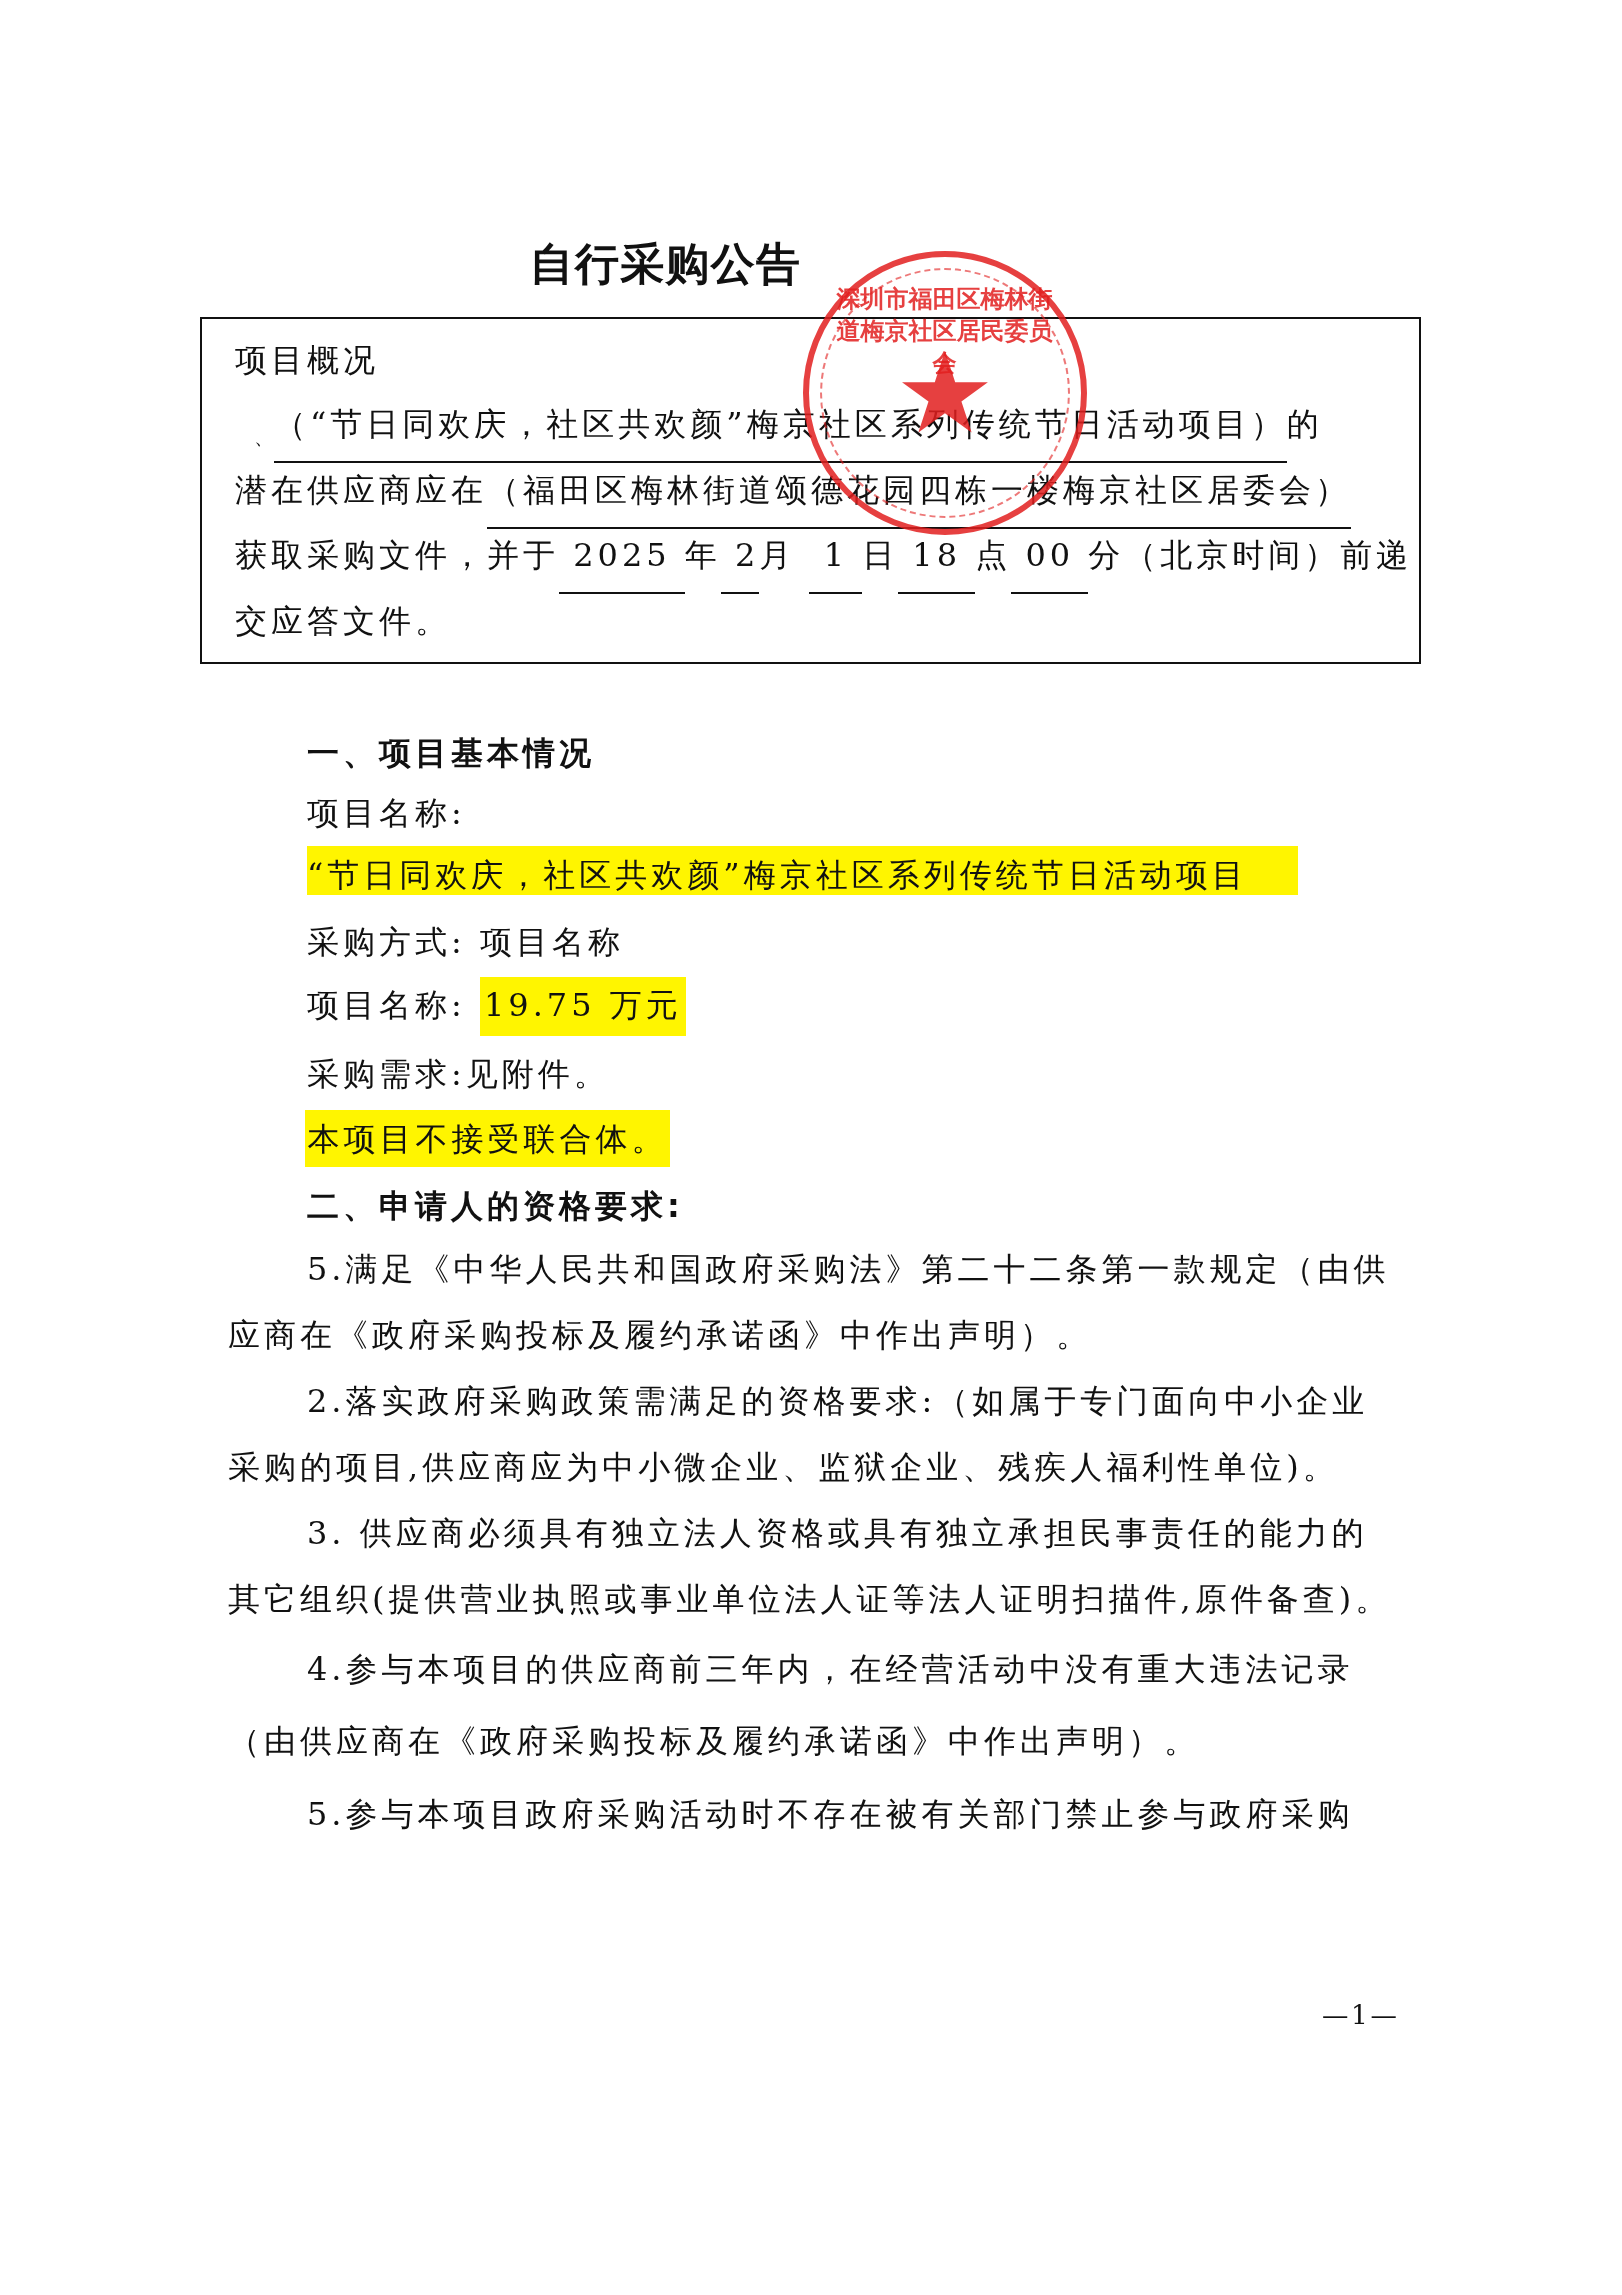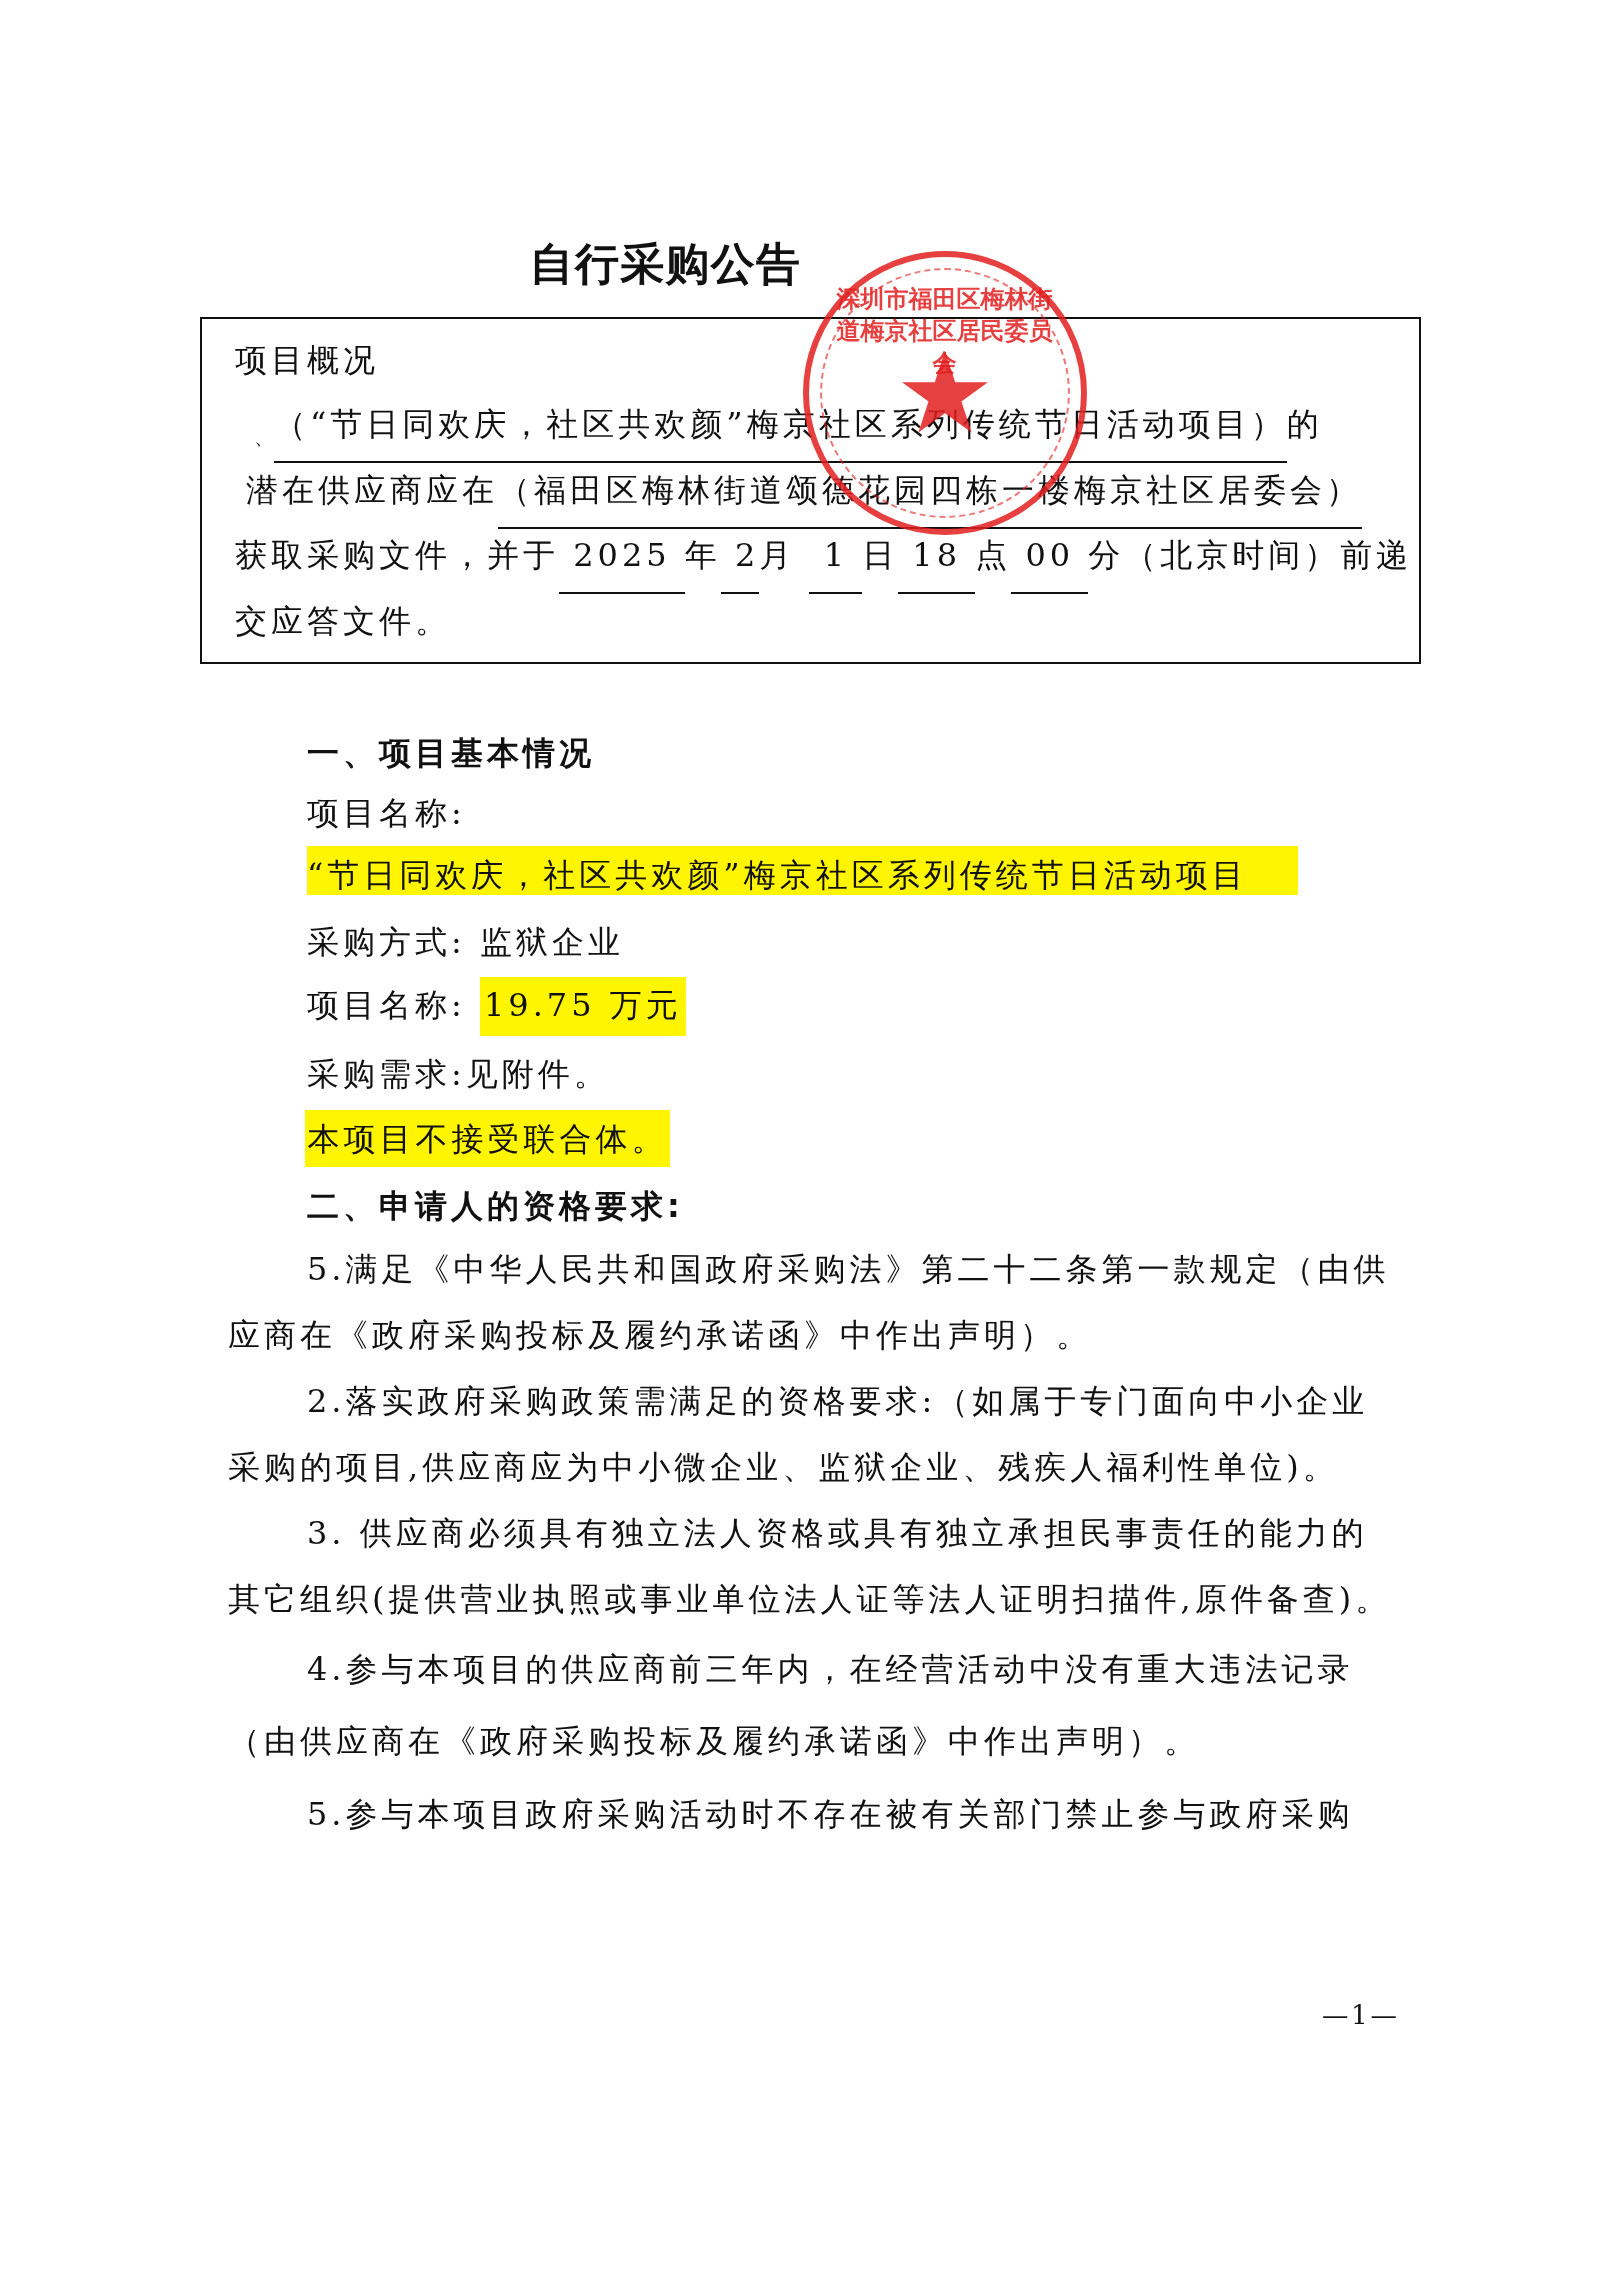--- a/index.html
+++ b/index.html
@@ -21,21 +21,21 @@
   .line {
     position: absolute; font-size: 32px; line-height: 40px; white-space: nowrap;
     letter-spacing: 4px; z-index: 1;
   }
   .u { border-bottom: 2.6px solid #111; padding-bottom: 18px; }
   .hl { background: #fff500; }
   .bold { font-weight: bold; font-family: "DejaVu Sans", "Liberation Sans", sans-serif; }
   .box-heading { left: 235px; top: 340px; }
   .ov1 { left: 274px; top: 404px; }
   .ov1 .dot { position: absolute; left: -20px; top: 13.2px; font-size: 20px; }
-  .ov2 { left: 246px; top: 470px; }
+  .ov2 { left: 235px; top: 470px; }
   .ov3 { left: 235px; top: 535px; }
   .ov4 { left: 235px; top: 601px; }
 
   .sec1 { left: 307px; top: 733px; }
   .pname-label { left: 307px; top: 793px; }
   .pname { left: 307px; top: 846px; height: 49px; width: 991px; padding-top: 9.3px; box-sizing: border-box; }
   .method { left: 307px; top: 922px; }
   .budget-line { left: 307px; top: 985px; }
   .budget-val { padding: 9.3px 4px 12px 4px; }
   .req { left: 307px; top: 1054px; }
@@ -98,21 +98,21 @@
   <span>获取采购文件，并于</span><span class="u">&nbsp;<span>2025</span>&nbsp;</span><span>年</span><span class="u">&nbsp;<span>2</span></span><span>月</span>&nbsp;<span class="u">&nbsp;<span>1</span>&nbsp;</span><span>日</span><span class="u">&nbsp;<span>18</span>&nbsp;</span><span>点</span><span class="u">&nbsp;<span>00</span>&nbsp;</span><span>分</span><span>（北京时间）前递</span>
 </div>
 
 <div class="line ov4">交应答文件。</div>
 
 <div class="line sec1 bold">一、项目基本情况</div>
 <div class="line pname-label">项目名称:</div>
 <div class="line pname hl">“节日同欢庆，社区共欢颜”梅京社区系列传统节日活动项目</div>
 
 <div class="line method">
-  <span>采购方式:</span>&nbsp;<span>监狱企业</span>
+  <span>采购方式:</span>&nbsp;<span>项目名称</span>
 </div>
 
 <div class="line budget-line">
   <span>项目名称:</span>&nbsp;<span class="hl budget-val">19.75 万元</span>
 </div>
 
 <div class="line req">
   <span>采购需求:</span><span>见附件。</span>
 </div>
 

